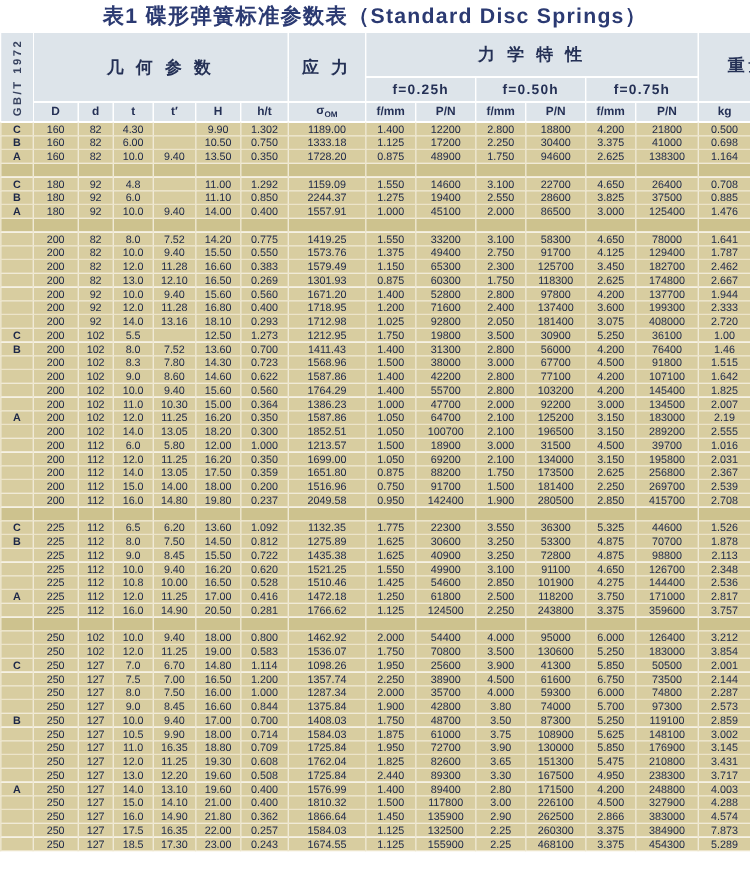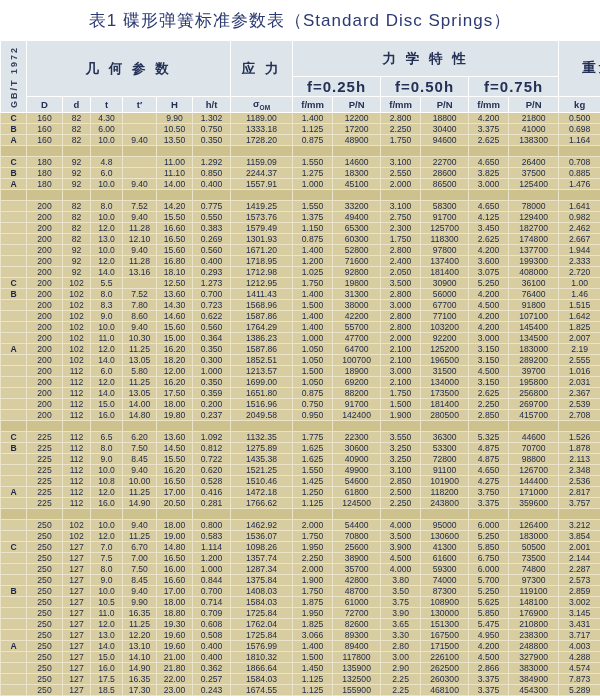--- a/index.html
+++ b/index.html
@@ -3,45 +3,45 @@
 <meta charset="utf-8">
 <style>
   * { margin: 0; padding: 0; box-sizing: border-box; }
   html, body { width: 600px; height: 700px; overflow: hidden; }
   body {
     background: #ffffff;
     font-family: "Liberation Sans", "DejaVu Sans", sans-serif;
     color: #1e2a52;
   }
   .title {
-    height: 40px;
+    height: 25px;
     display: flex;
     align-items: center;
     justify-content: center;
     font-size: 17px;
-    font-weight: normal;
+    font-weight: bold;
     color: #2b3a72;
     letter-spacing: 1px;
     text-align: center;
   }
   table {
     width: 600px;
     border-collapse: collapse;
     table-layout: fixed;
   }
   thead th {
     background: #dde4ea;
     border: 1px solid #ffffff;
     font-weight: bold;
     color: #243055;
     overflow: hidden;
     white-space: nowrap;
   }
   th.group { font-size: 13.5px; letter-spacing: 3px; height: 36px; }
-  th.defl  { font-size: 15px; font-weight: bold; letter-spacing: 1px; height: 20px; }
+  th.defl  { font-size: 11px; font-weight: bold; letter-spacing: 1px; height: 20px; }
   th.colhdr{ font-size: 9.5px; height: 16px; font-weight: bold; }
   th.std {
     width: 26px;
     position: relative;
   }
   th.std span {
     position: absolute;
     left: 50%; top: 50%;
     transform: translate(-50%,-50%) rotate(-90deg);
     font-size: 9px;
@@ -211,21 +211,21 @@
       <tr>
         <td class="series">B</td>
         <td>180</td>
         <td>92</td>
         <td>6.0</td>
         <td></td>
         <td>11.10</td>
         <td>0.850</td>
         <td>2244.37</td>
         <td>1.275</td>
-        <td>18300</td>
+        <td>19400</td>
         <td>2.550</td>
         <td>28600</td>
         <td>3.825</td>
         <td>37500</td>
         <td>0.885</td>
       </tr>
       <tr>
         <td class="series">A</td>
         <td>180</td>
         <td>92</td>
@@ -284,21 +284,21 @@
         <td>9.40</td>
         <td>15.50</td>
         <td>0.550</td>
         <td>1573.76</td>
         <td>1.375</td>
         <td>49400</td>
         <td>2.750</td>
         <td>91700</td>
         <td>4.125</td>
         <td>129400</td>
-        <td>0.982</td>
+        <td>1.787</td>
       </tr>
       <tr>
         <td class="series"></td>
         <td>200</td>
         <td>82</td>
         <td>12.0</td>
         <td>11.28</td>
         <td>16.60</td>
         <td>0.383</td>
         <td>1579.49</td>
@@ -924,21 +924,21 @@
       </tr>
       <tr>
         <td class="series"></td>
         <td>250</td>
         <td>127</td>
         <td>13.0</td>
         <td>12.20</td>
         <td>19.60</td>
         <td>0.508</td>
         <td>1725.84</td>
-        <td>3.066</td>
+        <td>2.440</td>
         <td>89300</td>
         <td>3.30</td>
         <td>167500</td>
         <td>4.950</td>
         <td>238300</td>
         <td>3.717</td>
       </tr>
       <tr>
         <td class="series">A</td>
         <td>250</td>

